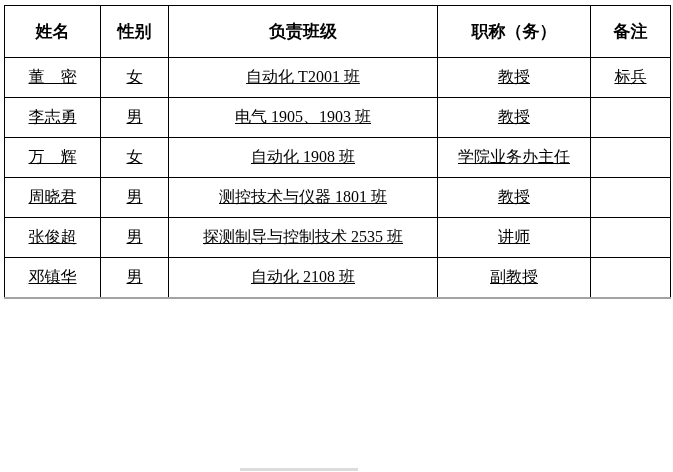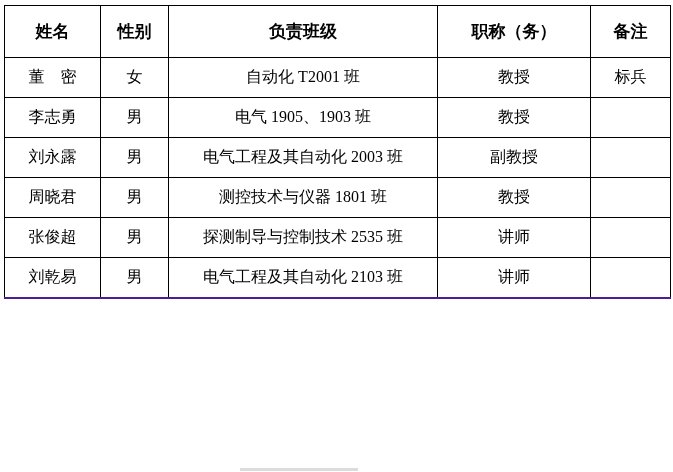--- a/index.html
+++ b/index.html
@@ -25,30 +25,31 @@
     background: #ffffff;
   }
   .doc-table th, .doc-table td {
     border: 1px solid #000000;
     text-align: center;
     vertical-align: middle;
     padding: 0 2px;
     overflow: hidden;
     white-space: nowrap;
   }
-  .doc-table { border-bottom: 2px solid #4c1d95; }
+  .doc-table { border-bottom: 2px solid #a3a3a3; }
   .doc-table tr.header-row { height: 52px; }
   .doc-table tr.data-row { height: 40px; }
   .doc-table th {
     font-weight: bold;
     font-size: 17px;
   }
   .doc-table td {
     font-weight: normal;
     font-size: 16px;
+    text-decoration: underline;
   }
   .artifact-bar {
     position: absolute;
     left: 240px;
     top: 468px;
     width: 118px;
     height: 3px;
     background: #dcdcdc;
   }
 </style>
@@ -81,43 +82,43 @@
       <td>标兵</td>
     </tr>
     <tr class="data-row">
       <td>李志勇</td>
       <td>男</td>
       <td>电气 1905、1903 班</td>
       <td>教授</td>
       <td></td>
     </tr>
     <tr class="data-row">
-      <td>刘永露</td>
-      <td>男</td>
-      <td>电气工程及其自动化 2003 班</td>
-      <td>副教授</td>
+      <td>万　辉</td>
+      <td>女</td>
+      <td>自动化 1908 班</td>
+      <td>学院业务办主任</td>
       <td></td>
     </tr>
     <tr class="data-row">
       <td>周晓君</td>
       <td>男</td>
       <td>测控技术与仪器 1801 班</td>
       <td>教授</td>
       <td></td>
     </tr>
     <tr class="data-row">
       <td>张俊超</td>
       <td>男</td>
       <td>探测制导与控制技术 2535 班</td>
       <td>讲师</td>
       <td></td>
     </tr>
     <tr class="data-row">
-      <td>刘乾易</td>
+      <td>邓镇华</td>
       <td>男</td>
-      <td>电气工程及其自动化 2103 班</td>
-      <td>讲师</td>
+      <td>自动化 2108 班</td>
+      <td>副教授</td>
       <td></td>
     </tr>
   </tbody>
 </table>
 
 <div class="artifact-bar"></div>
 
 </body></html>

